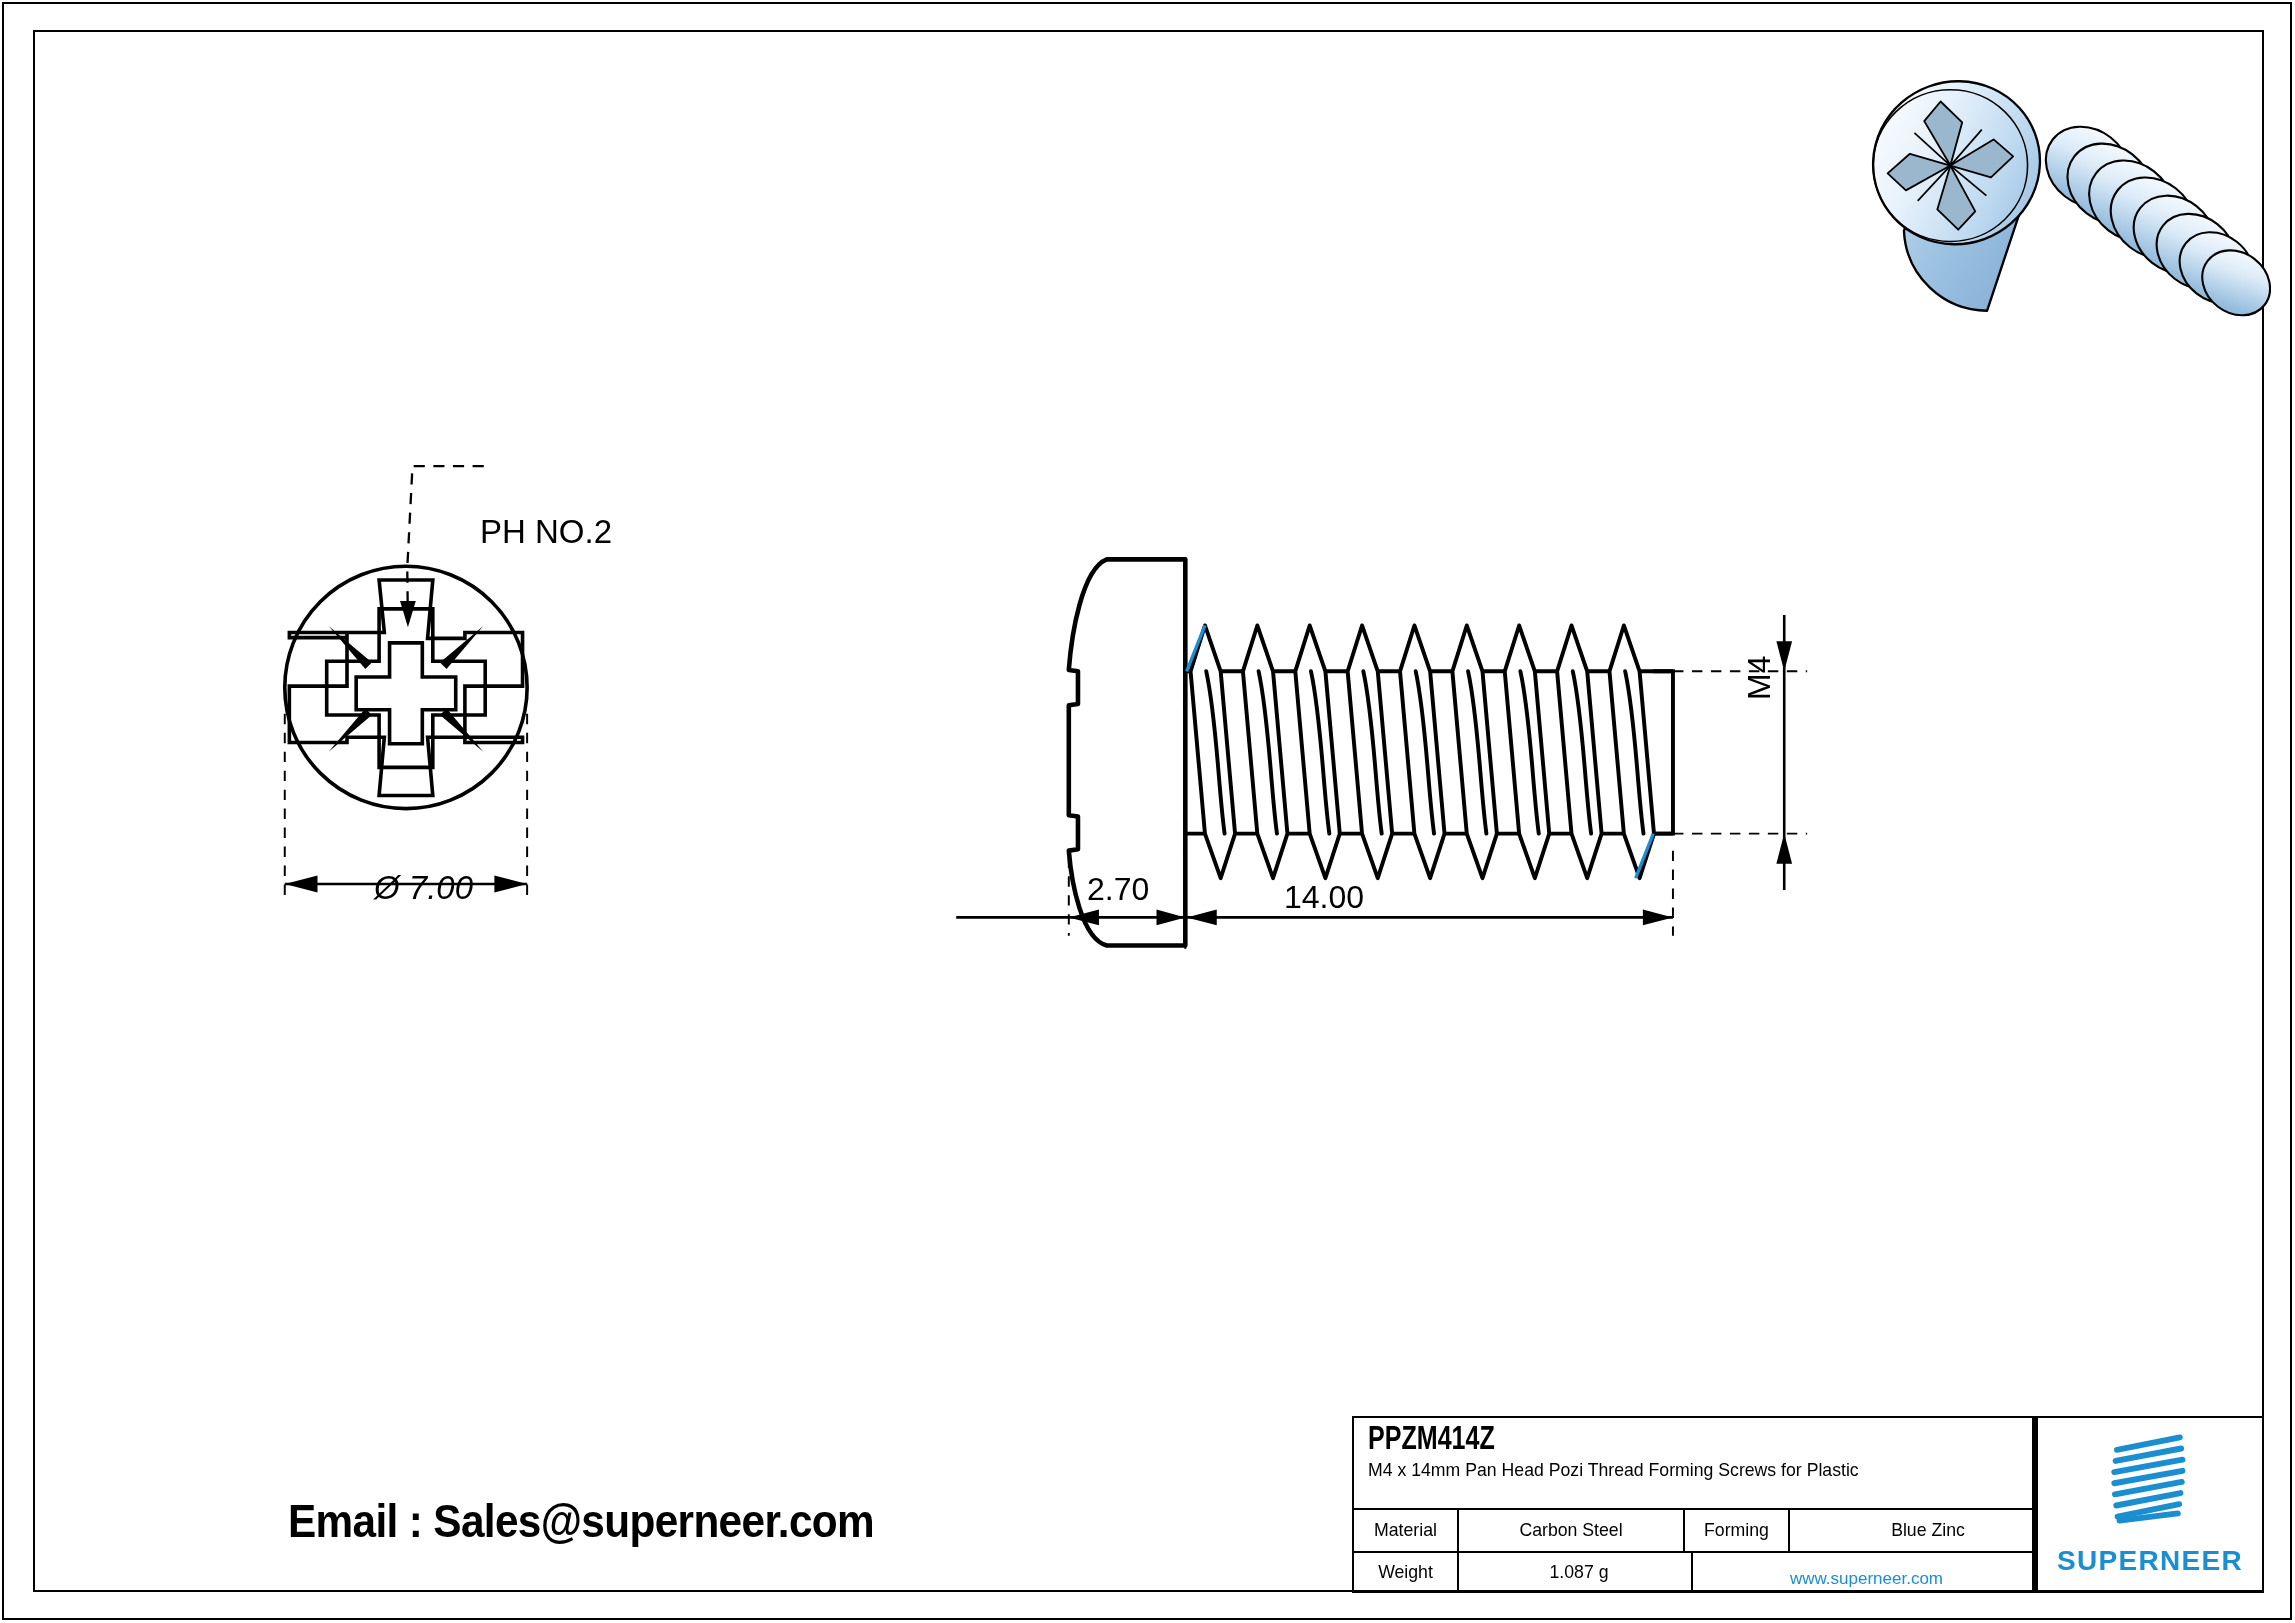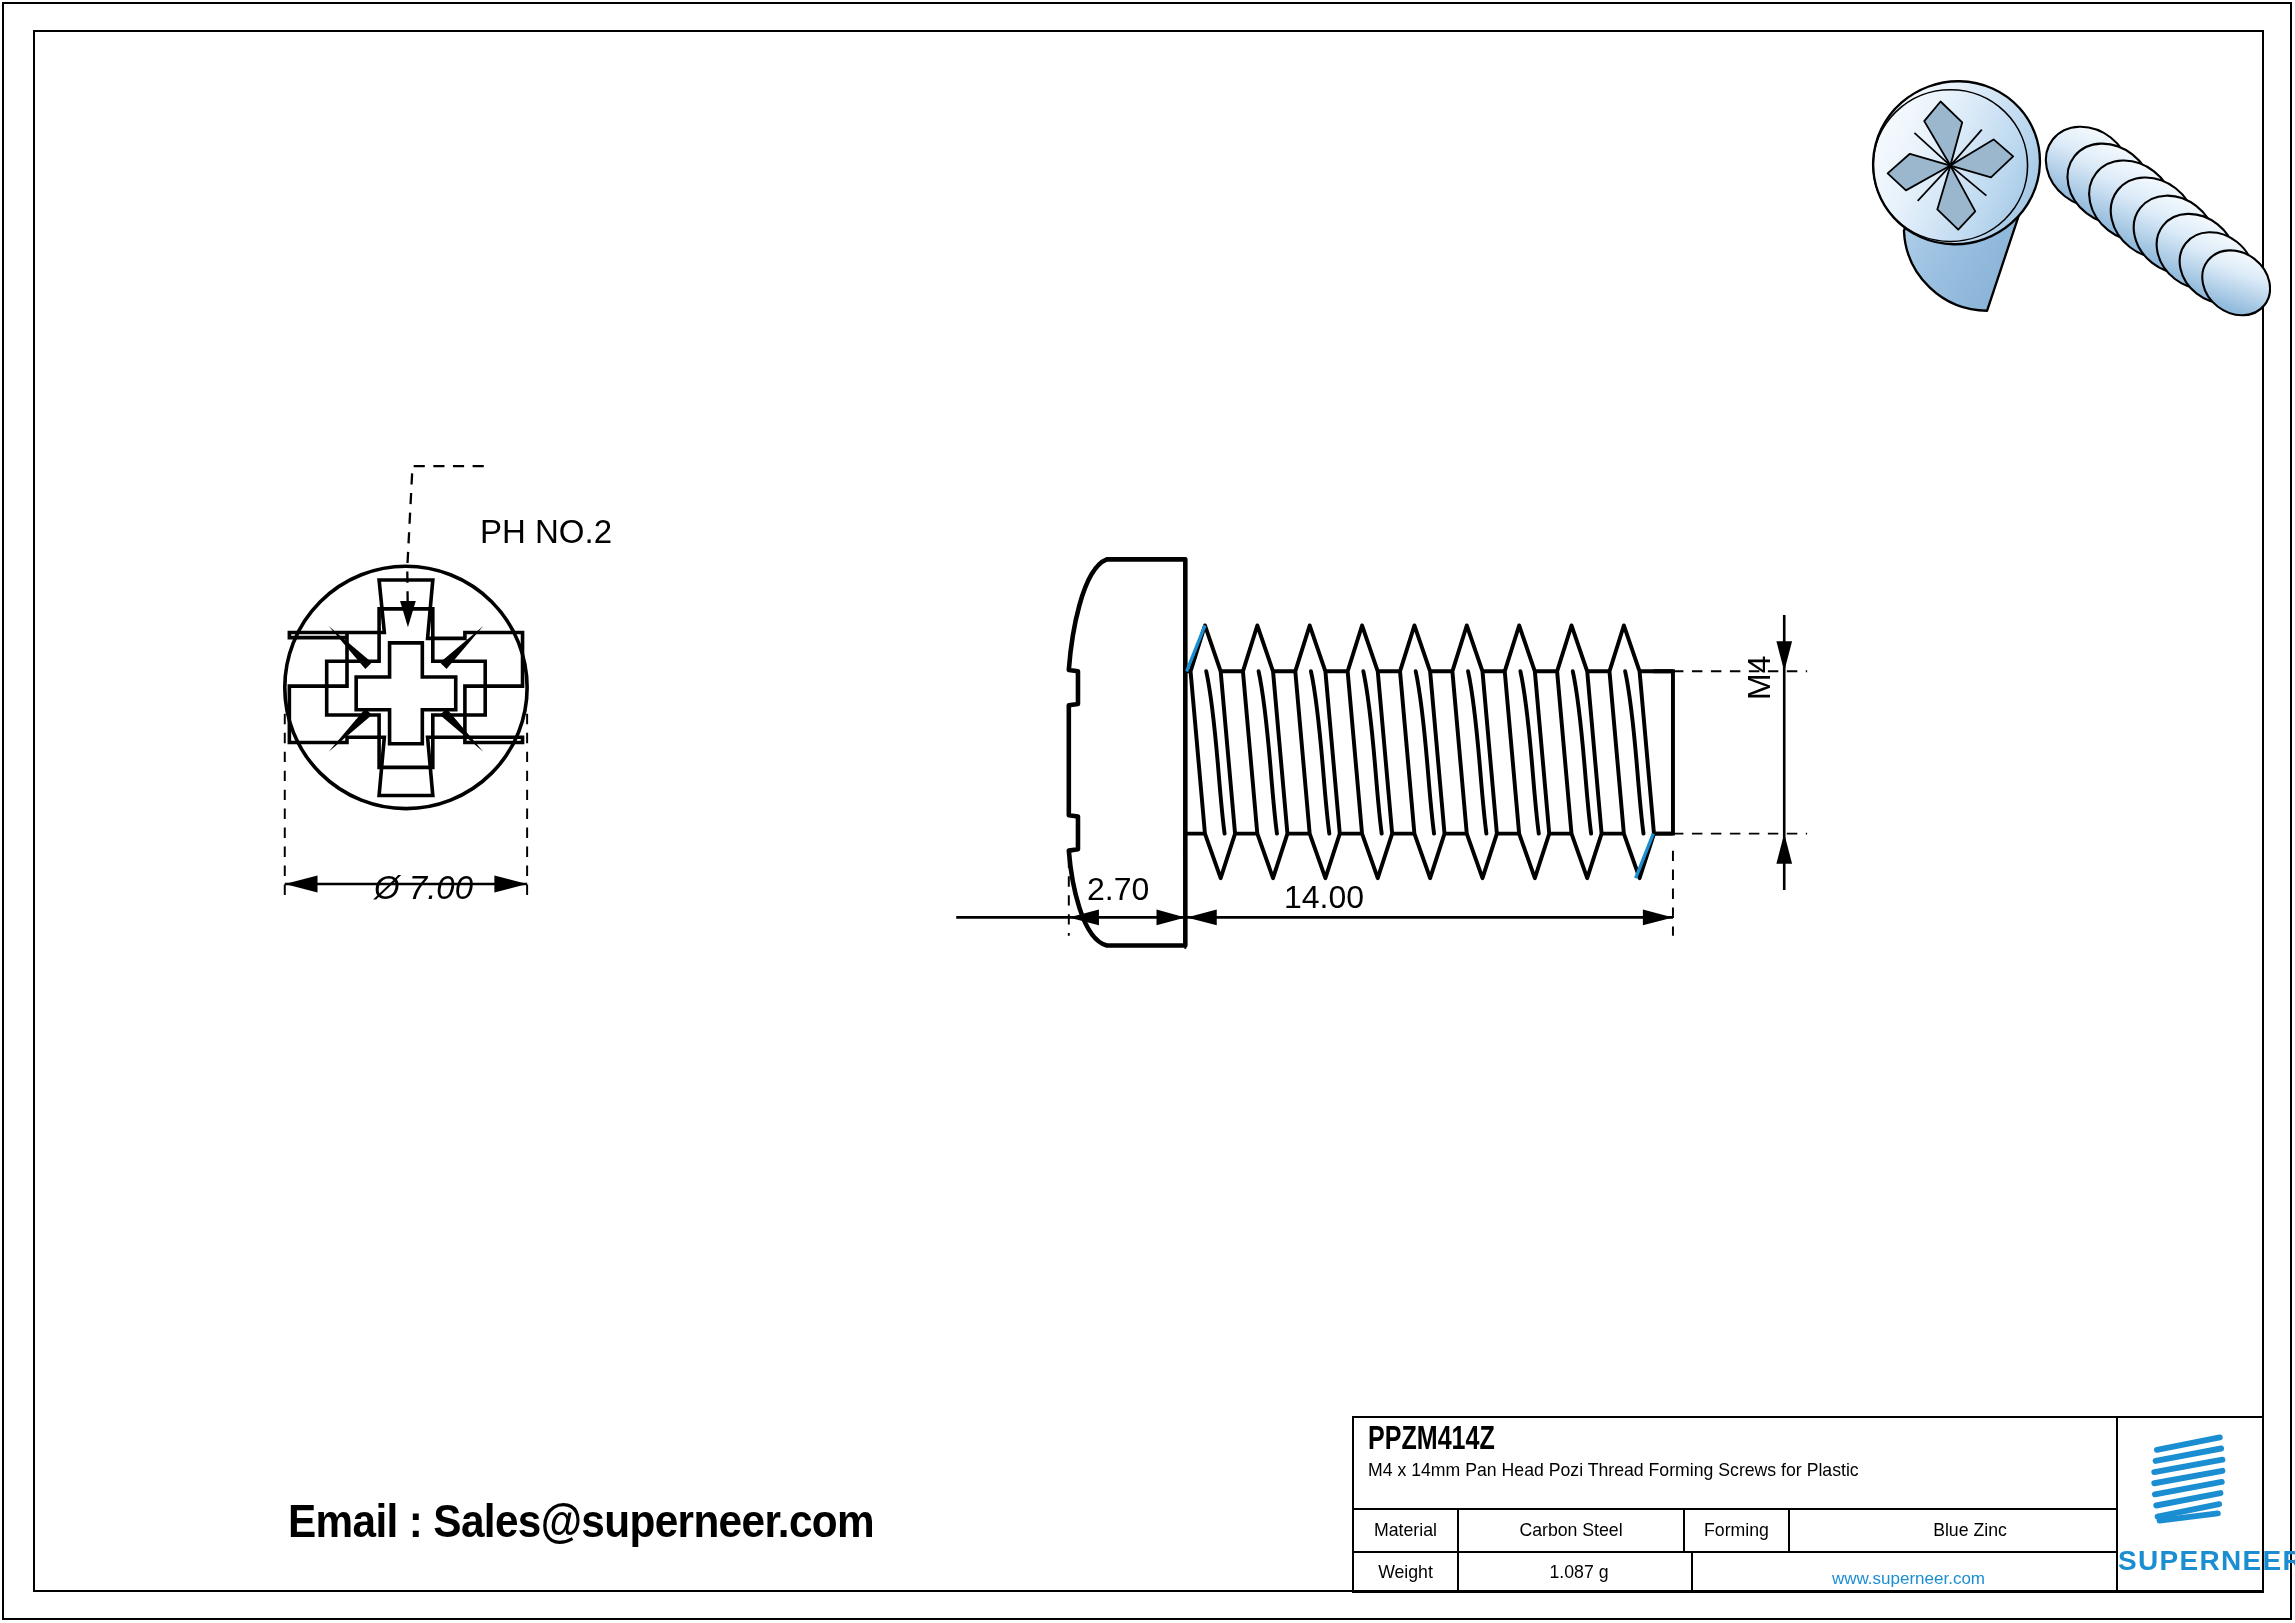--- a/index.html
+++ b/index.html
@@ -25,22 +25,22 @@
 
   
   .email{position:absolute;left:288px;top:1494px;white-space:nowrap;
       font-size:46px;font-weight:700;letter-spacing:-0.7px;
       font-family:"Liberation Sans","DejaVu Sans",sans-serif;
       transform:scaleX(0.92);transform-origin:left center;}
 
   
   .titleblock{position:absolute;left:1352px;top:1416px;width:912px;height:177px;
       border:2px solid #000;box-sizing:border-box;display:flex;}
-  .tb-left{width:764px;height:100%;box-sizing:border-box;
-      border-right:2px solid #000000;display:flex;flex-direction:column;}
+  .tb-left{width:684px;height:100%;box-sizing:border-box;
+      border-right:6px solid #000000;display:flex;flex-direction:column;}
   .tb-top{flex:0 0 92px;box-sizing:border-box;border-bottom:2.6px solid #000;
       padding:2.6px 0 0 14.4px;}
   .tb-code{font-size:33px;font-weight:700;line-height:1.02;
       transform:scaleX(0.76);transform-origin:left top;letter-spacing:0px;}
   .tb-desc{font-size:19px;line-height:1.1;margin-top:5.9px;
       transform:scaleX(0.93);transform-origin:left top;white-space:nowrap;}
   .tb-row{display:flex;box-sizing:border-box;}
   .tb-row.r1{flex:0 0 43px;border-bottom:2px solid #000;}
   .tb-row.r2{flex:1 1 auto;gap:8px;}
   .tb-cell{display:flex;align-items:center;justify-content:center;

